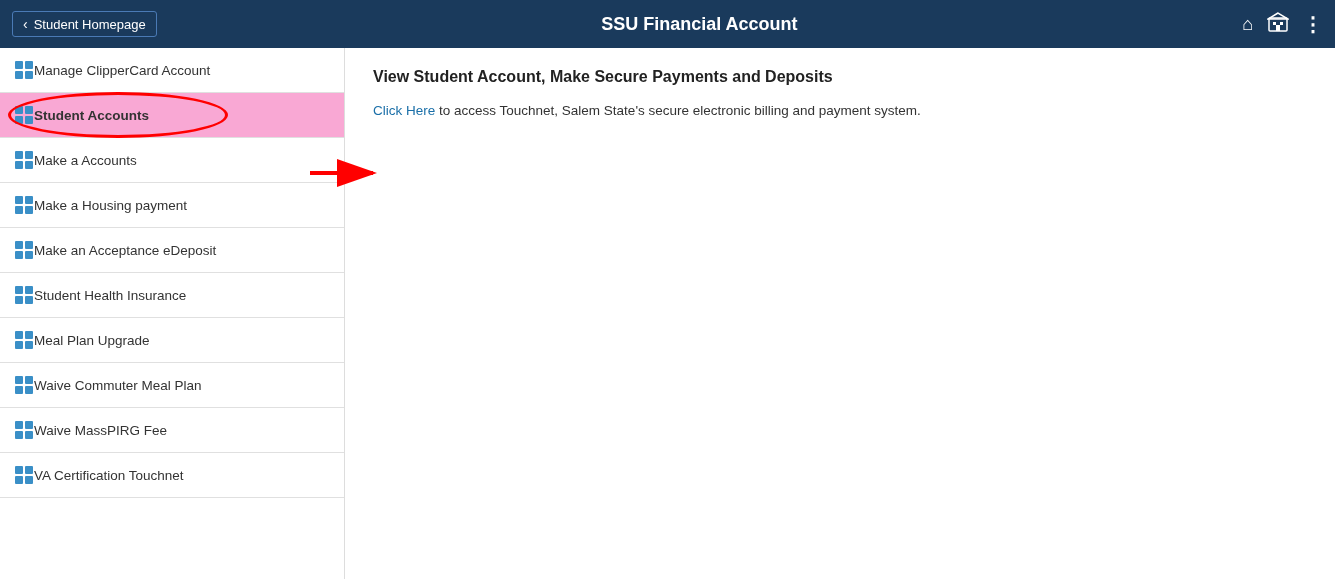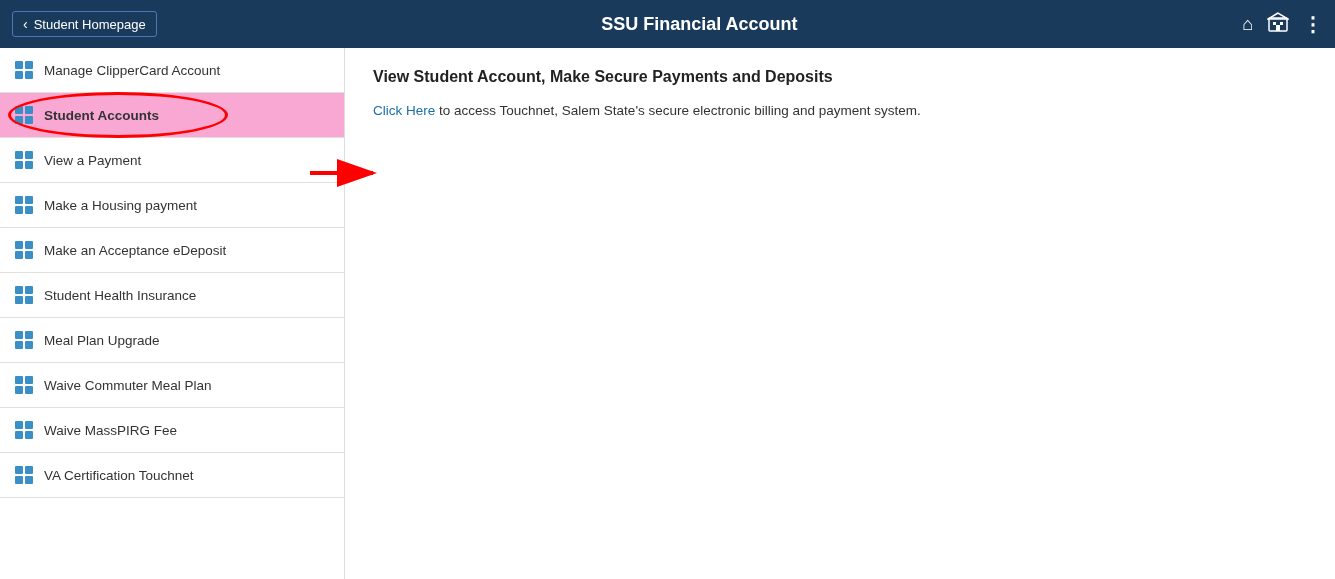--- a/index.html
+++ b/index.html
@@ -58,21 +58,20 @@
       width: 345px;
       min-width: 345px;
       border-right: 1px solid #ddd;
       overflow-y: auto;
       position: relative;
     }
 
     .sidebar-item {
       display: flex;
       align-items: center;
-      gap: 10px;
       padding: 12px 14px;
       border-bottom: 1px solid #e0e0e0;
       cursor: pointer;
       font-size: 13.5px;
       color: #333;
     }
     .sidebar-item.active {
       background: #f9a8d4;
       font-weight: bold;
     }
@@ -188,21 +187,21 @@
       <div class="circle-highlight"></div>
     </div>
 
     <div class="sidebar-item">
       <svg class="grid-icon" viewBox="0 0 20 20" fill="none">
         <rect x="1" y="1" width="8" height="8" rx="1" fill="#3a8fc7"></rect>
         <rect x="11" y="1" width="8" height="8" rx="1" fill="#3a8fc7"></rect>
         <rect x="1" y="11" width="8" height="8" rx="1" fill="#3a8fc7"></rect>
         <rect x="11" y="11" width="8" height="8" rx="1" fill="#3a8fc7"></rect>
       </svg>
-      <span>View a Payment</span>
+      <span>Make a Accounts</span>
     </div>
 
     <div class="sidebar-item">
       <svg class="grid-icon" viewBox="0 0 20 20" fill="none">
         <rect x="1" y="1" width="8" height="8" rx="1" fill="#3a8fc7"></rect>
         <rect x="11" y="1" width="8" height="8" rx="1" fill="#3a8fc7"></rect>
         <rect x="1" y="11" width="8" height="8" rx="1" fill="#3a8fc7"></rect>
         <rect x="11" y="11" width="8" height="8" rx="1" fill="#3a8fc7"></rect>
       </svg>
       <span>Make a Housing payment</span>

